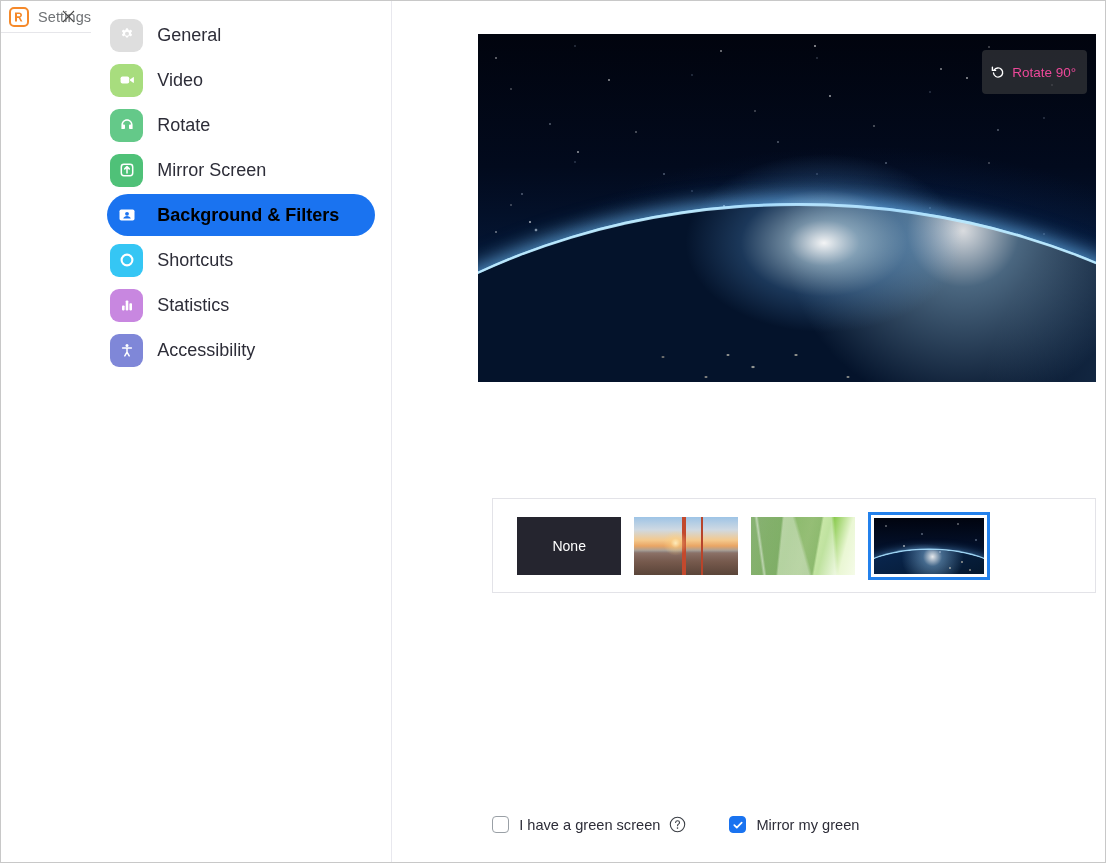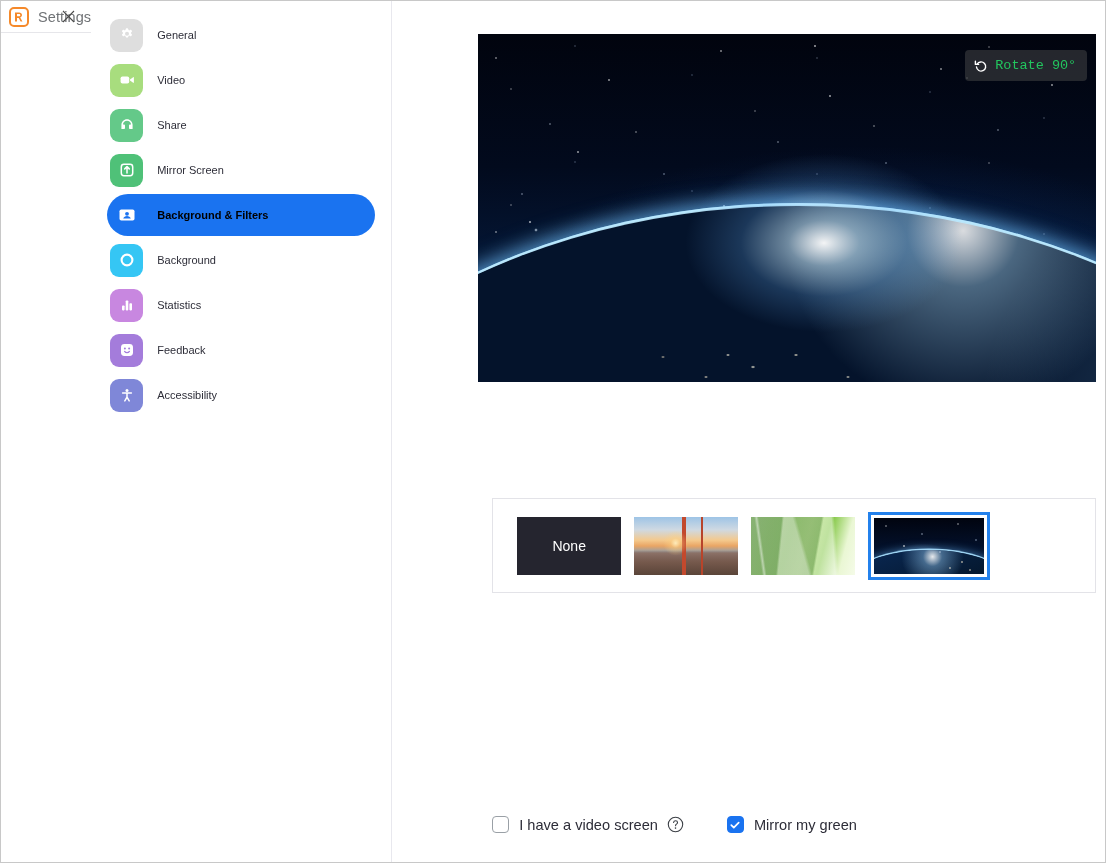--- a/index.html
+++ b/index.html
@@ -78,21 +78,21 @@
   .nav-item.active { background: #1a73f0; }
   .nav-icon {
     width: 33px; height: 33px;
     border-radius: 9px;
     display: flex; align-items: center; justify-content: center;
     flex: 0 0 auto;
     margin-right: 14px;
   }
   .nav-icon svg { display: block; }
   .nav-label {
-    font-size: 11px;
+    font-size: 18px;
     color: #2d2d38;
     white-space: nowrap;
     text-align: right;
   }
   .nav-item.active .nav-label {
     color: #000000;
     font-weight: bold;
   }
   .nav-item.active .nav-icon { background: transparent !important; }
 
@@ -244,31 +244,30 @@
     left: 56%; top: 60%;
     width: 280px; height: 180px;
     transform: translate(-50%, -50%);
     background: radial-gradient(ellipse at center, rgba(255,255,255,0.95) 0%, rgba(200,235,255,0.55) 18%, rgba(110,185,255,0.22) 42%, rgba(0,0,0,0) 70%);
     pointer-events: none;
   }
 
   .rotate-btn {
     position: absolute;
     top: 16px; right: 9px;
-    height: 31px;
+    height: 44px;
     display: flex; align-items: center;
     gap: 7px;
     padding: 0 11px 0 9px;
     border-radius: 4px;
     background: rgba(45,47,52,0.82);
-    color: #22c55e;
+    color: #ec4899;
     font-size: 13.5px;
     cursor: pointer;
     user-select: none;
-    font-family: Liberation Mono, monospace;
   }
   .rotate-btn svg { display:block; }
 
   
   .vb-header {
     position: absolute;
     left: 100px; top: 462px;
     width: 604px;
     display: flex; align-items: center; justify-content: space-between;
   }
@@ -458,21 +457,21 @@
         </span>
         <span class="nav-label">Video</span>
       </div>
 
       <div class="nav-item">
         <span class="nav-icon ic-audio">
           <svg width="20" height="20" viewBox="0 0 20 20" aria-hidden="true">
             <path d="M10 4.2c-3.1 0-5.6 2.5-5.6 5.6v4.3h2.5c.6 0 1.1-.5 1.1-1.1v-2.4c0-.6-.5-1.1-1.1-1.1H5.9c.2-2.1 2-3.8 4.1-3.8s3.9 1.7 4.1 3.8h-1c-.6 0-1.1.5-1.1 1.1V13c0 .6.5 1.1 1.1 1.1h2.5V9.8c0-3.1-2.5-5.6-5.6-5.6z" fill="#ffffff"></path>
           </svg>
         </span>
-        <span class="nav-label">Share</span>
+        <span class="nav-label">Rotate</span>
       </div>
 
       <div class="nav-item">
         <span class="nav-icon ic-share">
           <svg width="20" height="20" viewBox="0 0 20 20" aria-hidden="true">
             <rect x="4.3" y="4.3" width="11.4" height="11.4" rx="2.6" fill="none" stroke="#ffffff" stroke-width="1.5"></rect>
             <path d="M10 6.6v6.4M10 6.6l-2.3 2.3M10 6.6l2.3 2.3" stroke="#ffffff" stroke-width="1.5" fill="none" stroke-linecap="round"></path>
           </svg>
         </span>
         <span class="nav-label">Mirror Screen</span>
@@ -488,45 +487,34 @@
         </span>
         <span class="nav-label">Background &amp; Filters</span>
       </div>
 
       <div class="nav-item">
         <span class="nav-icon ic-recording">
           <svg width="20" height="20" viewBox="0 0 20 20" aria-hidden="true">
             <circle cx="10" cy="10" r="5.4" fill="none" stroke="#ffffff" stroke-width="2.1"></circle>
           </svg>
         </span>
-        <span class="nav-label">Background</span>
+        <span class="nav-label">Shortcuts</span>
       </div>
 
       <div class="nav-item">
         <span class="nav-icon ic-statistics">
           <svg width="20" height="20" viewBox="0 0 20 20" aria-hidden="true">
             <rect x="5" y="10.4" width="2.6" height="5" rx="0.8" fill="#ffffff"></rect>
             <rect x="8.7" y="5.4" width="2.6" height="10" rx="0.8" fill="#ffffff"></rect>
             <rect x="12.4" y="8.2" width="2.6" height="7.2" rx="0.8" fill="#ffffff"></rect>
           </svg>
         </span>
         <span class="nav-label">Statistics</span>
       </div>
 
-      <div class="nav-item">
-        <span class="nav-icon ic-feedback">
-          <svg width="20" height="20" viewBox="0 0 20 20" aria-hidden="true">
-            <rect x="4" y="4" width="12" height="12" rx="3.4" fill="#ffffff"></rect>
-            <circle cx="7.9" cy="8.6" r="1" fill="#a47cdb"></circle>
-            <circle cx="12.1" cy="8.6" r="1" fill="#a47cdb"></circle>
-            <path d="M7.6 11.4c.6.9 1.4 1.3 2.4 1.3s1.8-.4 2.4-1.3" stroke="#a47cdb" stroke-width="1.2" fill="none" stroke-linecap="round"></path>
-          </svg>
-        </span>
-        <span class="nav-label">Feedback</span>
-      </div>
 
 
       <div class="nav-item">
         <span class="nav-icon ic-access">
           <svg width="20" height="20" viewBox="0 0 20 20" aria-hidden="true">
             <circle cx="10" cy="5.4" r="1.5" fill="#ffffff"></circle>
             <path d="M5.6 8.1h8.8M10 8.1v4M10 12.1l-2.2 3.8M10 12.1l2.2 3.8" stroke="#ffffff" stroke-width="1.5" fill="none" stroke-linecap="round"></path>
           </svg>
         </span>
         <span class="nav-label">Accessibility</span>
@@ -579,21 +567,21 @@
             <div class="bg-earth"></div>
           </div>
         </div>
 
       </div>
 
       <div class="bottom-row">
 
         <div class="opt">
           <span class="cb"></span>
-          <span class="opt-label">I have a video screen</span>
+          <span class="opt-label">I have a green screen</span>
         </div>
 
         <span class="help-icon">
           <svg width="17" height="17" viewBox="0 0 17 17" aria-hidden="true">
             <circle cx="8.5" cy="8.5" r="7.2" fill="none" stroke="#3b3f45" stroke-width="1.1"></circle>
             <path d="M6.6 6.5c.1-1.1.9-1.8 2-1.8 1.1 0 1.9.7 1.9 1.7 0 .8-.4 1.2-1.1 1.7-.6.4-.8.7-.8 1.3v.3" stroke="#3b3f45" stroke-width="1.1" fill="none" stroke-linecap="round"></path>
             <circle cx="8.5" cy="12.1" r="0.8" fill="#3b3f45"></circle>
           </svg>
         </span>
 

